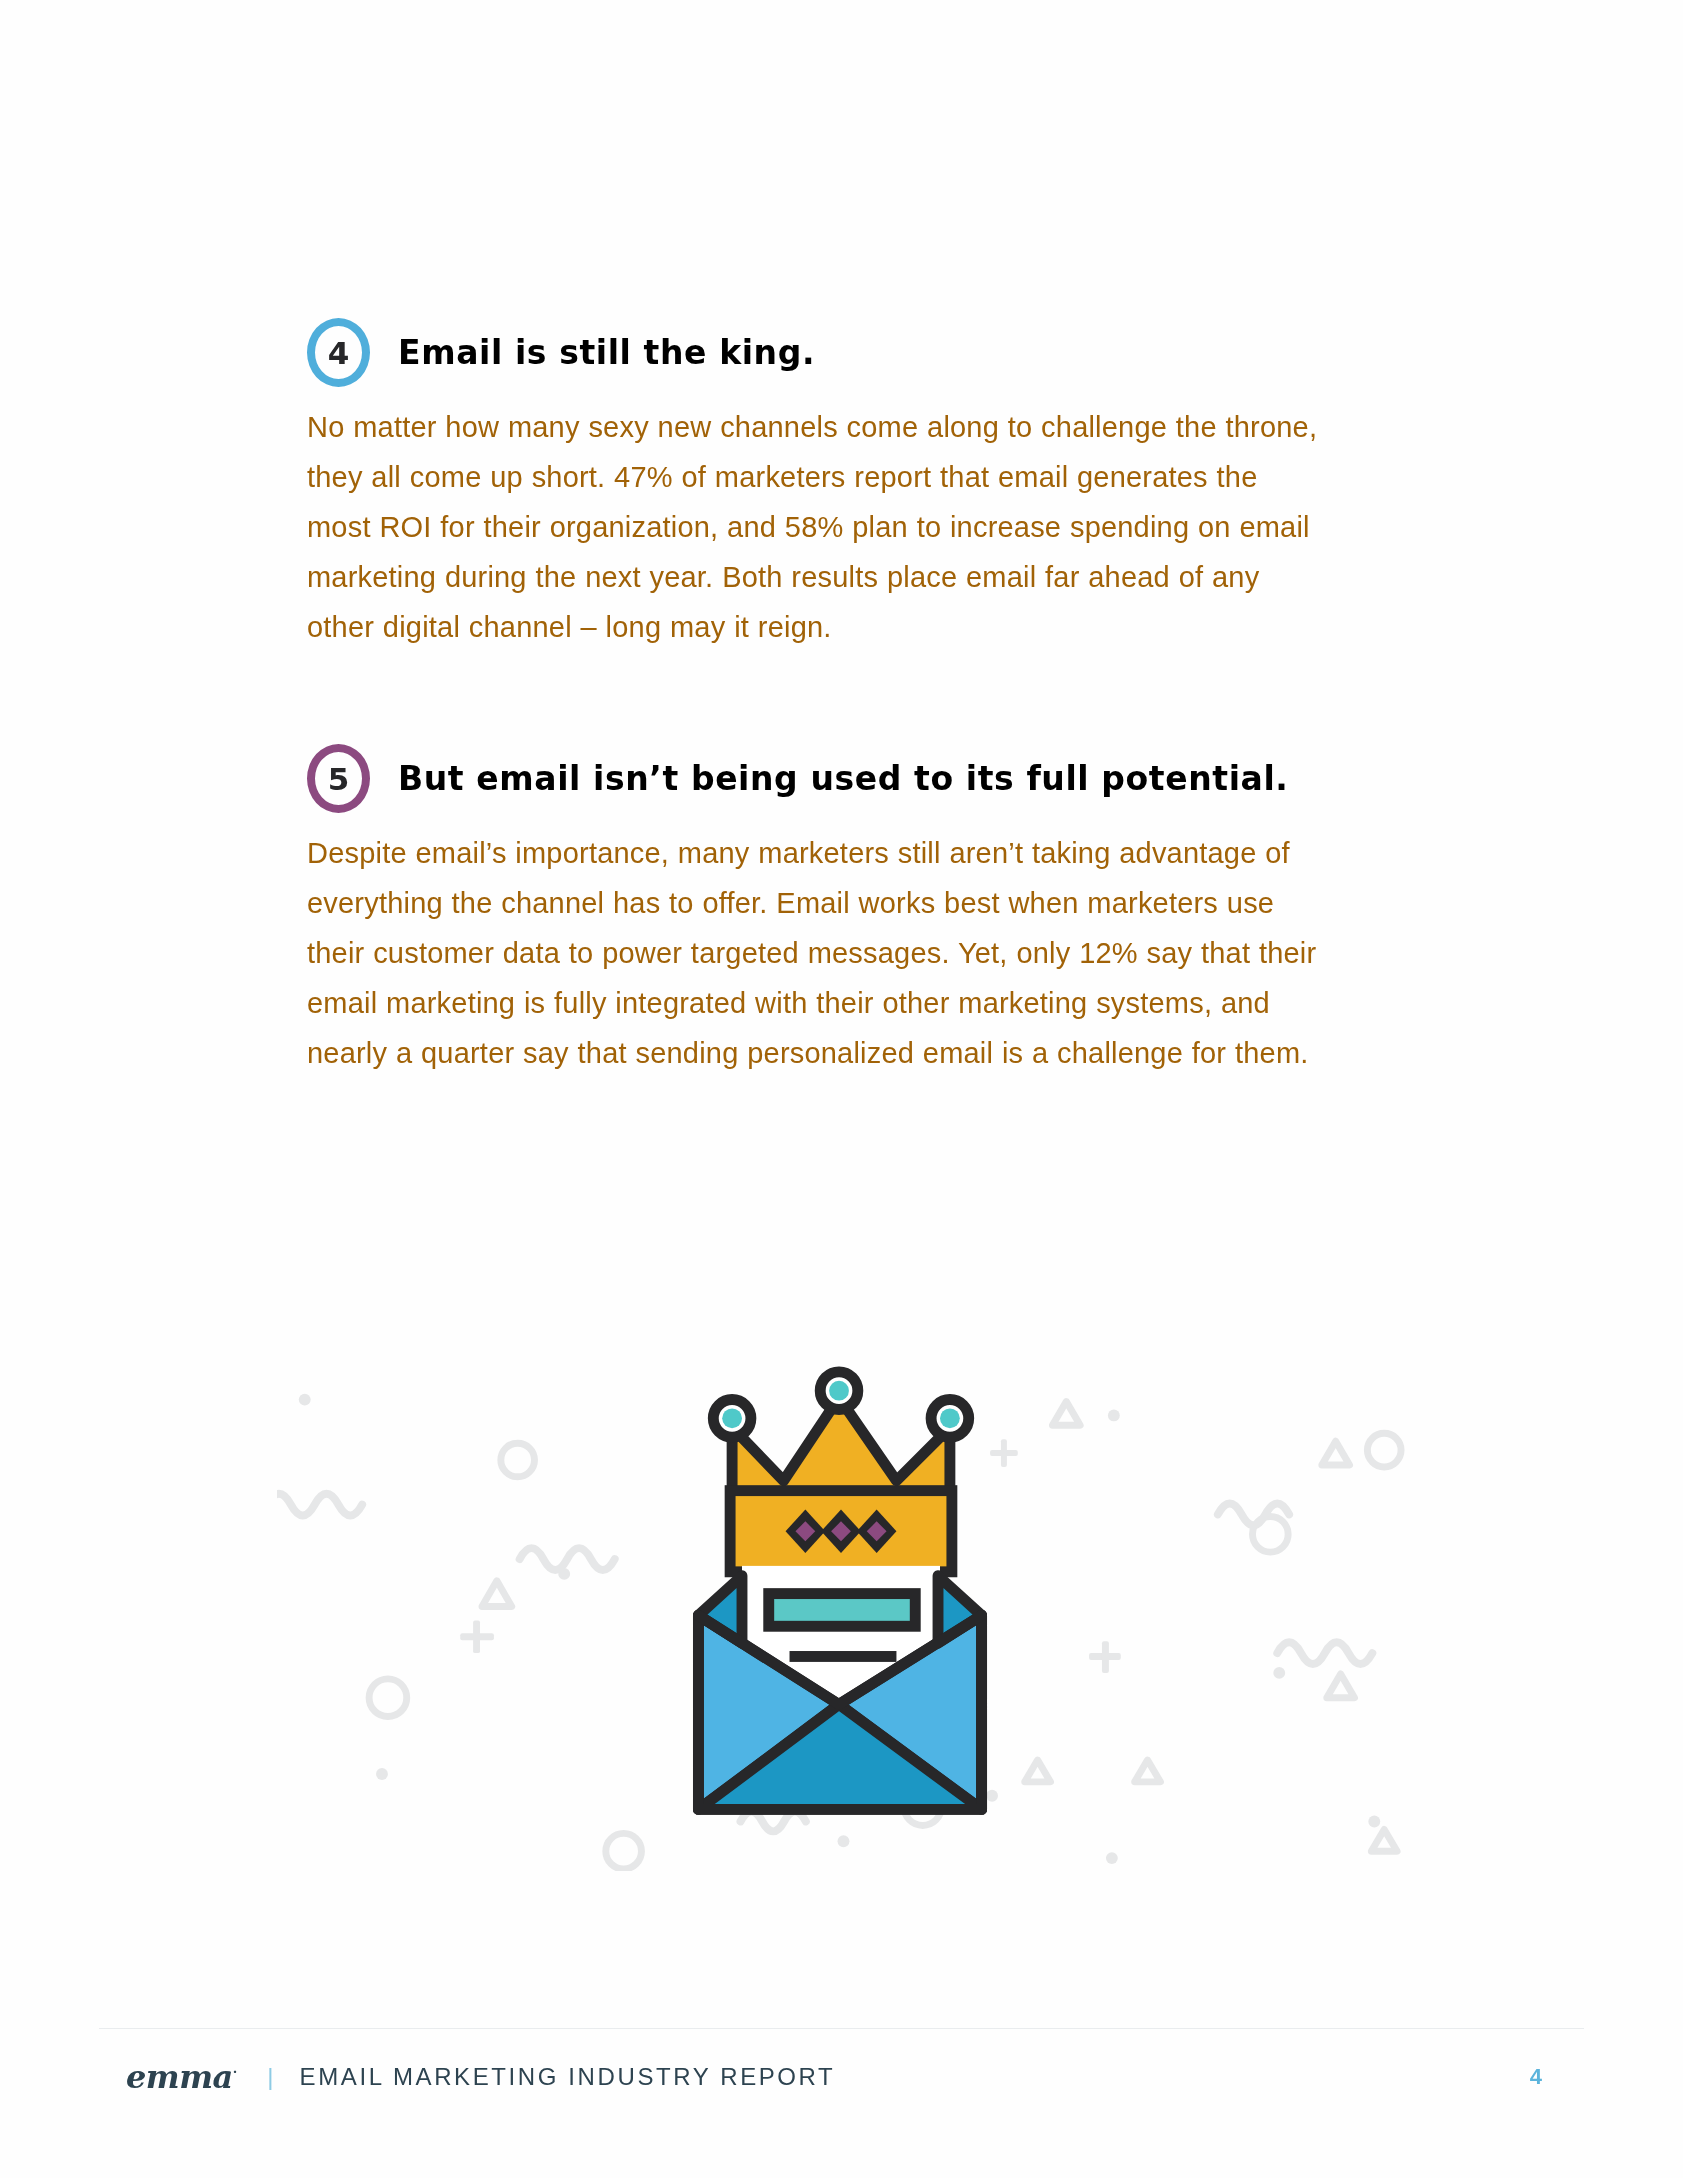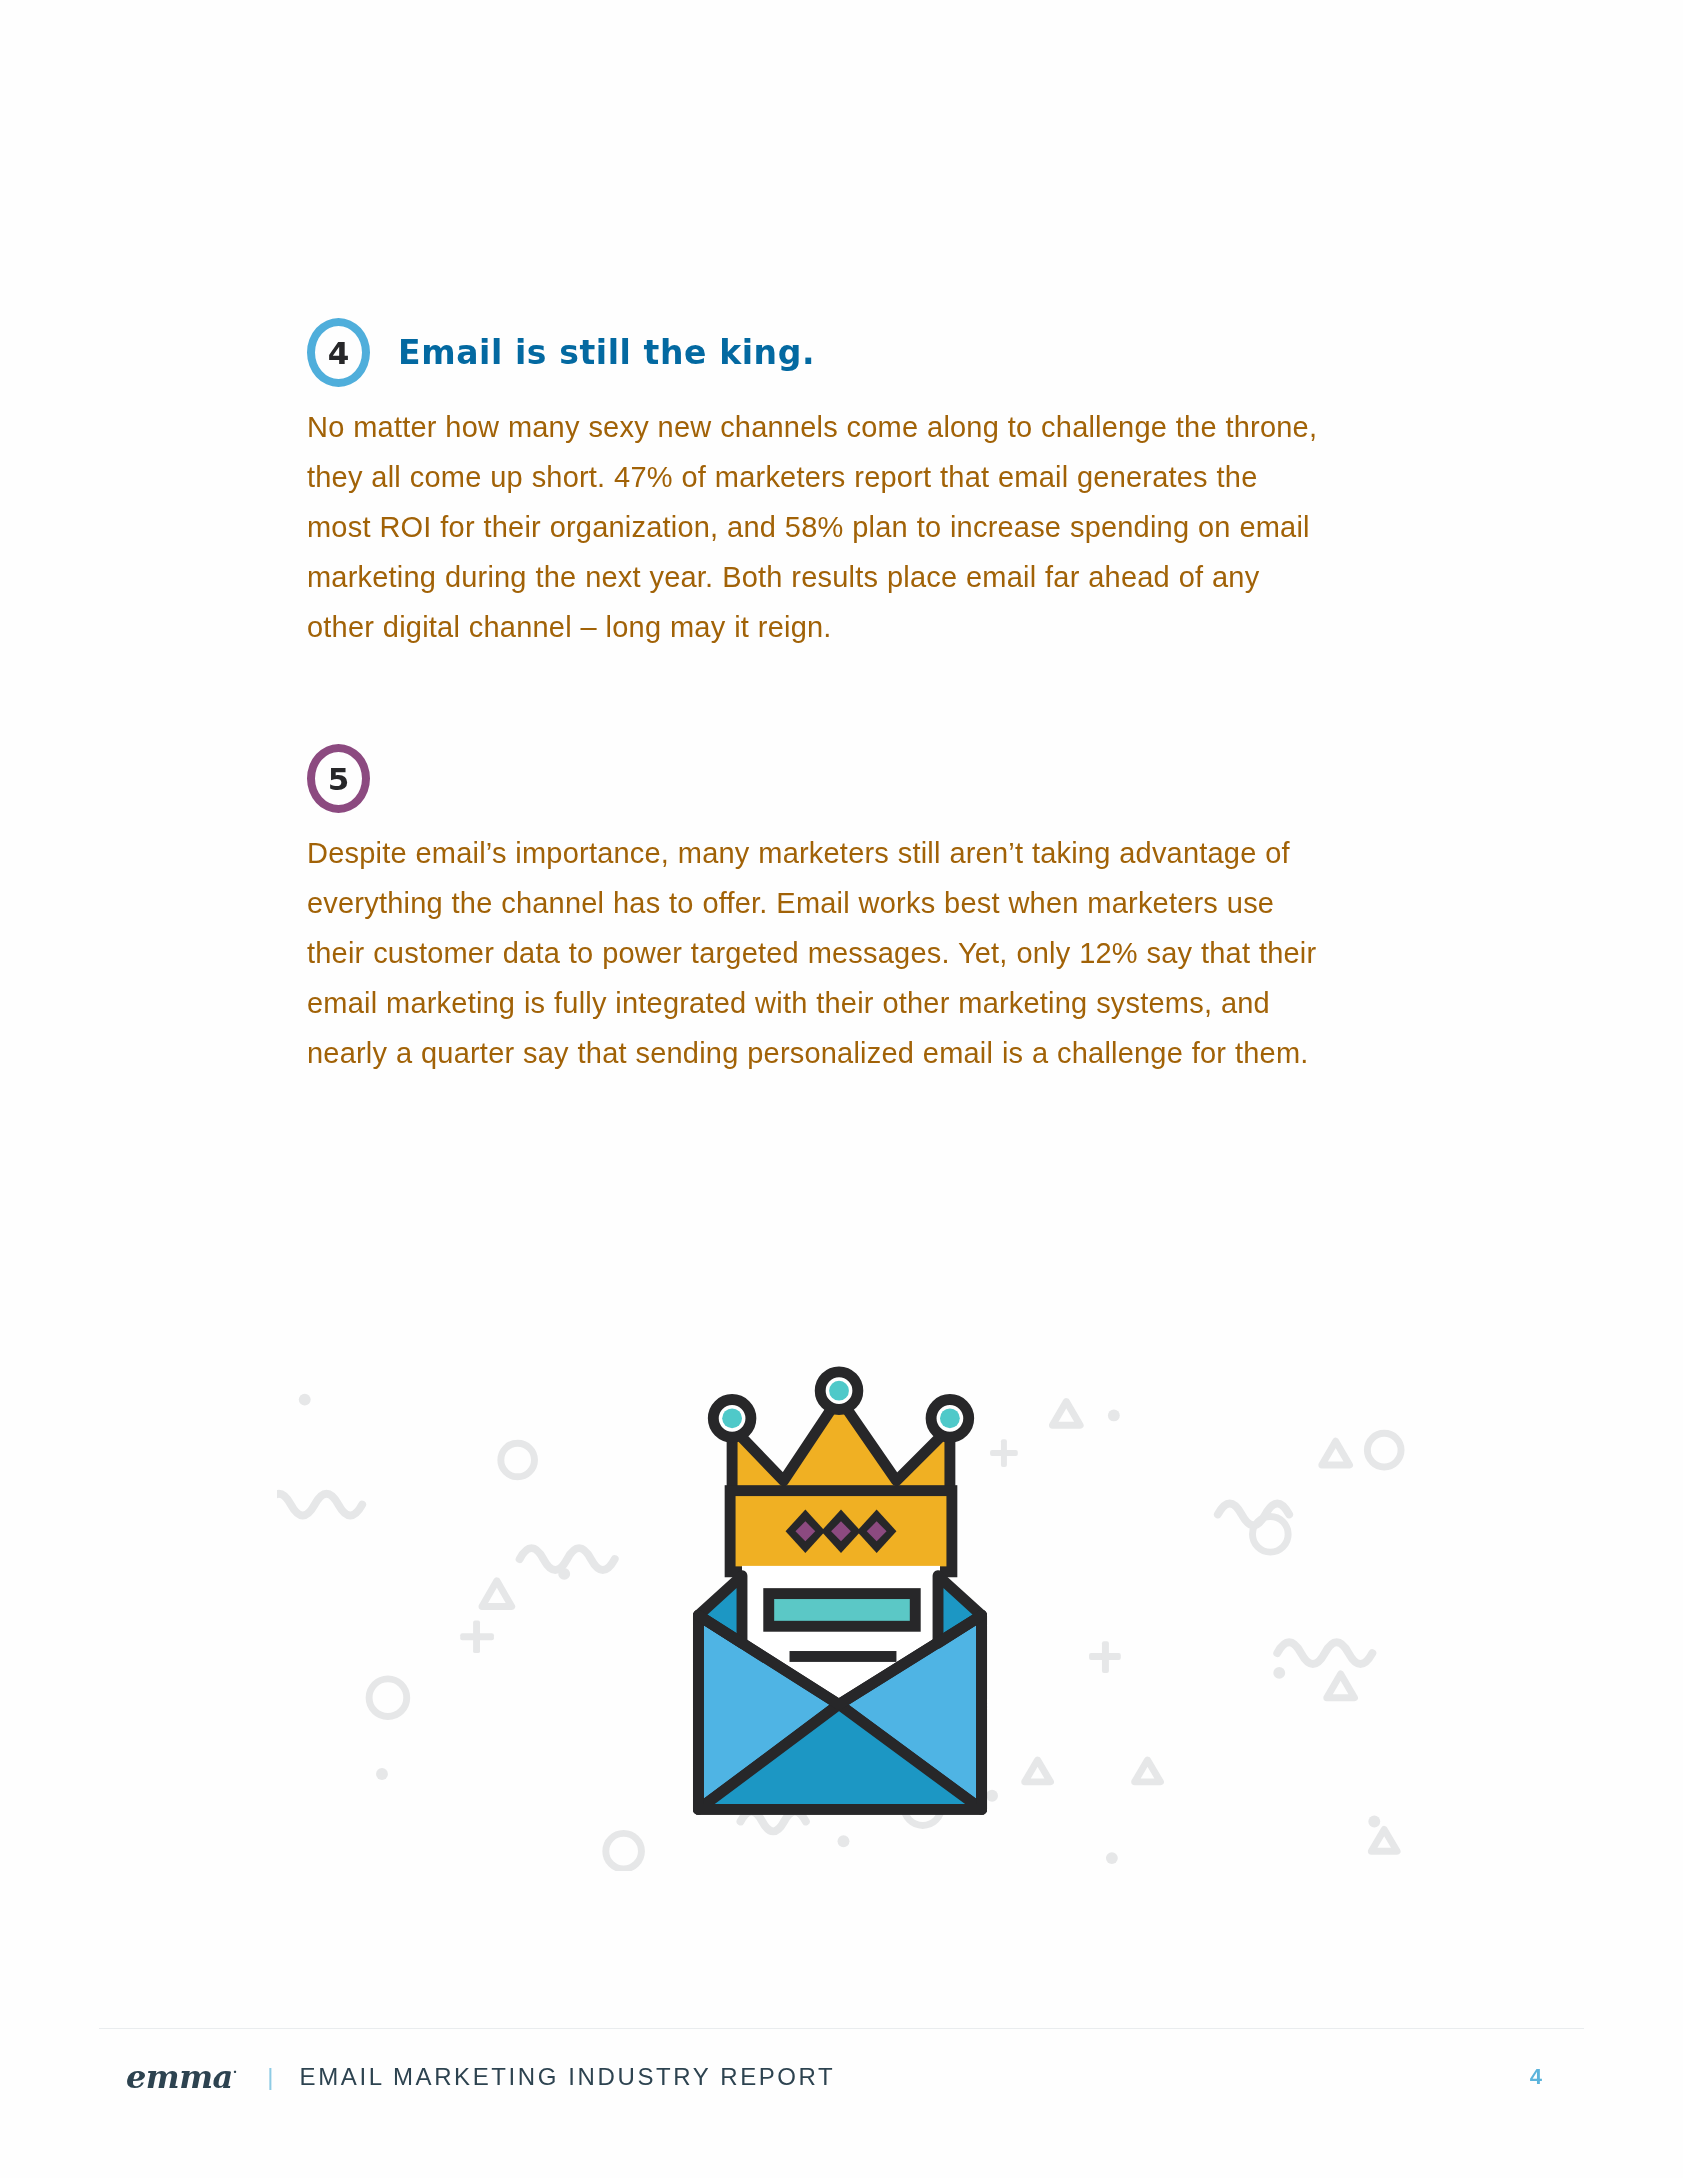--- a/index.html
+++ b/index.html
@@ -53,21 +53,21 @@
     font-size: 31px;
     color: #272729;
     letter-spacing: 0px;
     font-family: "DejaVu Sans", sans-serif;
   }
   .badge.purple { border-color: #8C4A80; }
 
   .sec-title {
     font-size: 33px;
     font-weight: 700;
-    color: #0369a1;
+    color: #000000;
     letter-spacing: 0.6px;
     white-space: nowrap;
     font-family: "DejaVu Sans", sans-serif;
   }
 
   .sec-body {
     margin-top: 14px;
     margin-left: 0px;
     padding-left: 0px;
     font-size: 29px;
@@ -162,20 +162,21 @@
         <div class="sec-title">Email is still the king.</div>
       </div>
       <div class="sec-body">
         <p>No matter how many sexy new channels come along to challenge the throne, they all come up short. 47% of marketers report that email generates the most ROI for their organization, and 58% plan to increase spending on email marketing during the next year. Both results place email far ahead of any other digital channel – long may it reign.</p>
       </div>
     </div>
 
     <div class="section">
       <div class="sec-head">
         <div class="badge purple">5</div>
+        <div class="sec-title">But email isn’t being used to its full potential.</div>
       </div>
       <div class="sec-body">
         <p>Despite email’s importance, many marketers still aren’t taking advantage of everything the channel has to offer. Email works best when marketers use their customer data to power targeted messages. Yet, only 12% say that their email marketing is fully integrated with their other marketing systems, and nearly a quarter say that sending personalized email is a challenge for them.</p>
       </div>
     </div>
 
   </div>
 
   <div class="illus-wrap">
 

